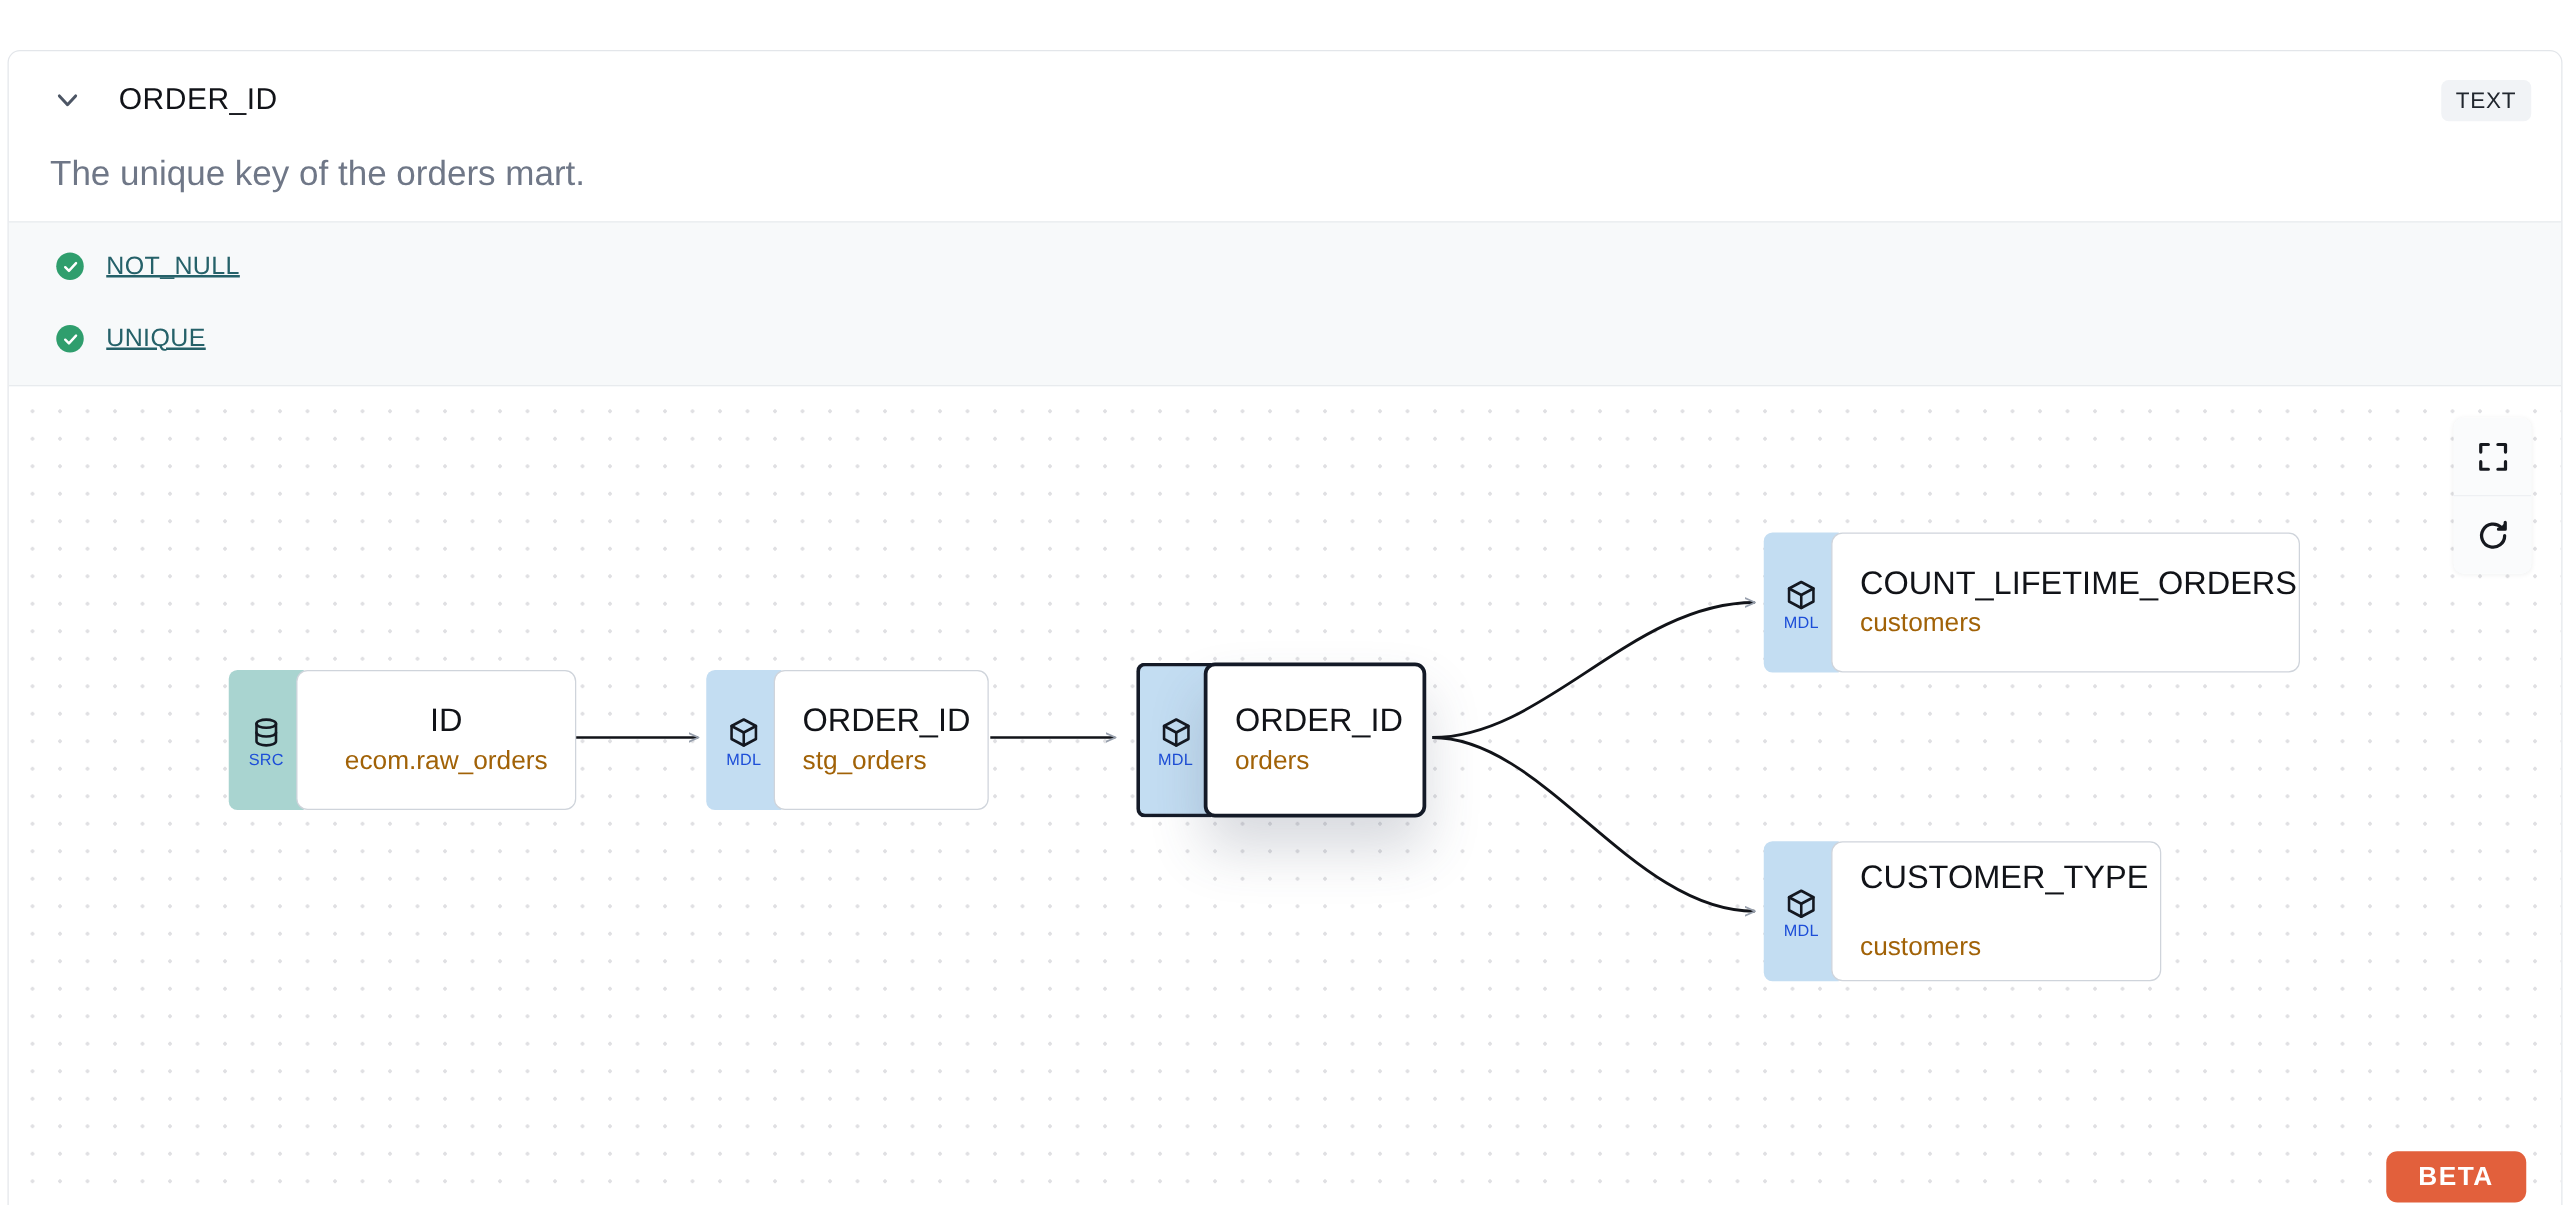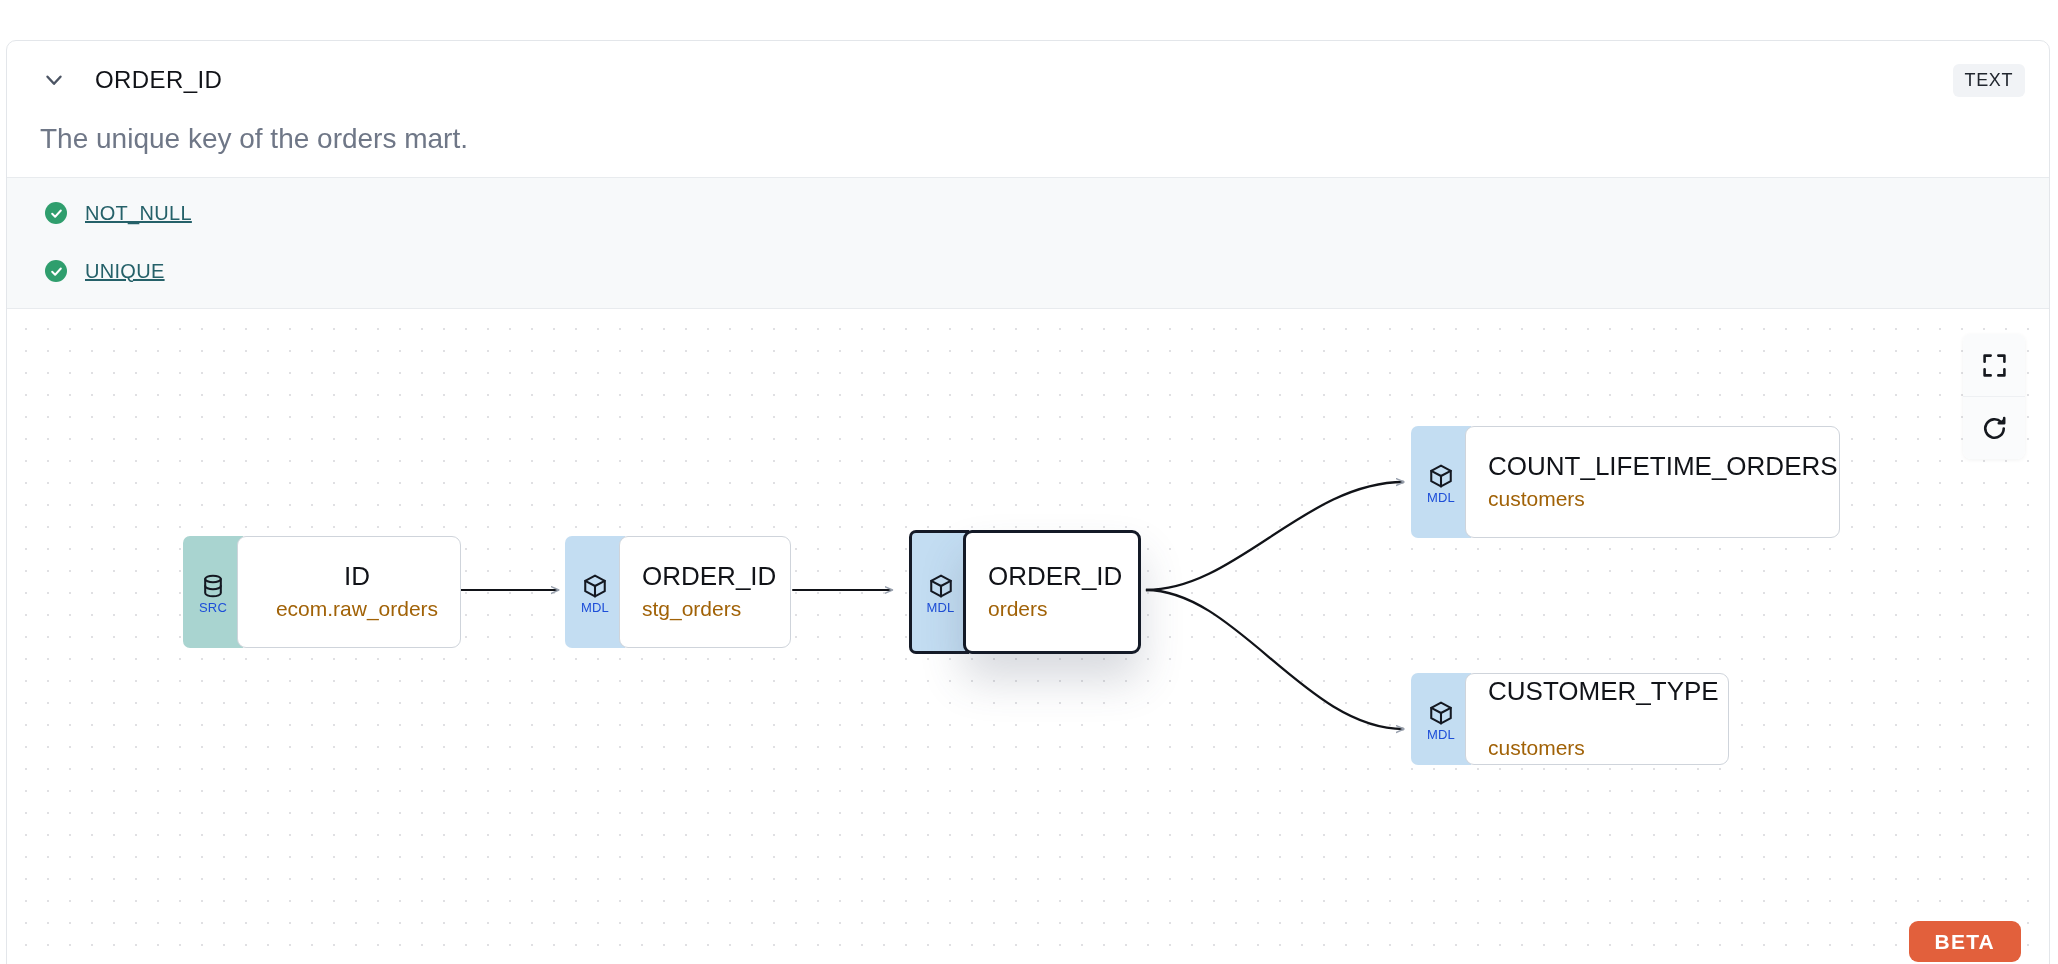--- a/index.html
+++ b/index.html
@@ -375,21 +375,21 @@
         <div class="kind mdl">
           <span>
             <svg width="26" height="26" viewBox="0 0 24 24" fill="none" stroke="#141821" stroke-width="1.9" stroke-linecap="round" stroke-linejoin="round">
               <path d="M12 2.4 L21 7.2 L21 16.8 L12 21.6 L3 16.8 L3 7.2 Z"></path>
               <path d="M3 7.2 L12 12 L21 7.2"></path>
               <path d="M12 12 L12 21.6"></path>
             </svg>
           </span>
           <span class="kind-label">MDL</span>
         </div>
-        <div class="body" style="width:264px; height:92px;gap:24px;">
+        <div class="body" style="width:264px; height:112px;gap:24px;">
           <div class="name">CUSTOMER_TYPE</div>
           <div class="model">customers</div>
         </div>
       </div>
 
       <div class="controls">
         <div class="ctrl-btn">
           <span>
             <svg width="27" height="27" viewBox="0 0 24 24" fill="none" stroke="#16191f" stroke-width="2.3" stroke-linecap="round" stroke-linejoin="round">
               <polyline points="3.2 8.6 3.2 3.2 8.6 3.2"></polyline>

